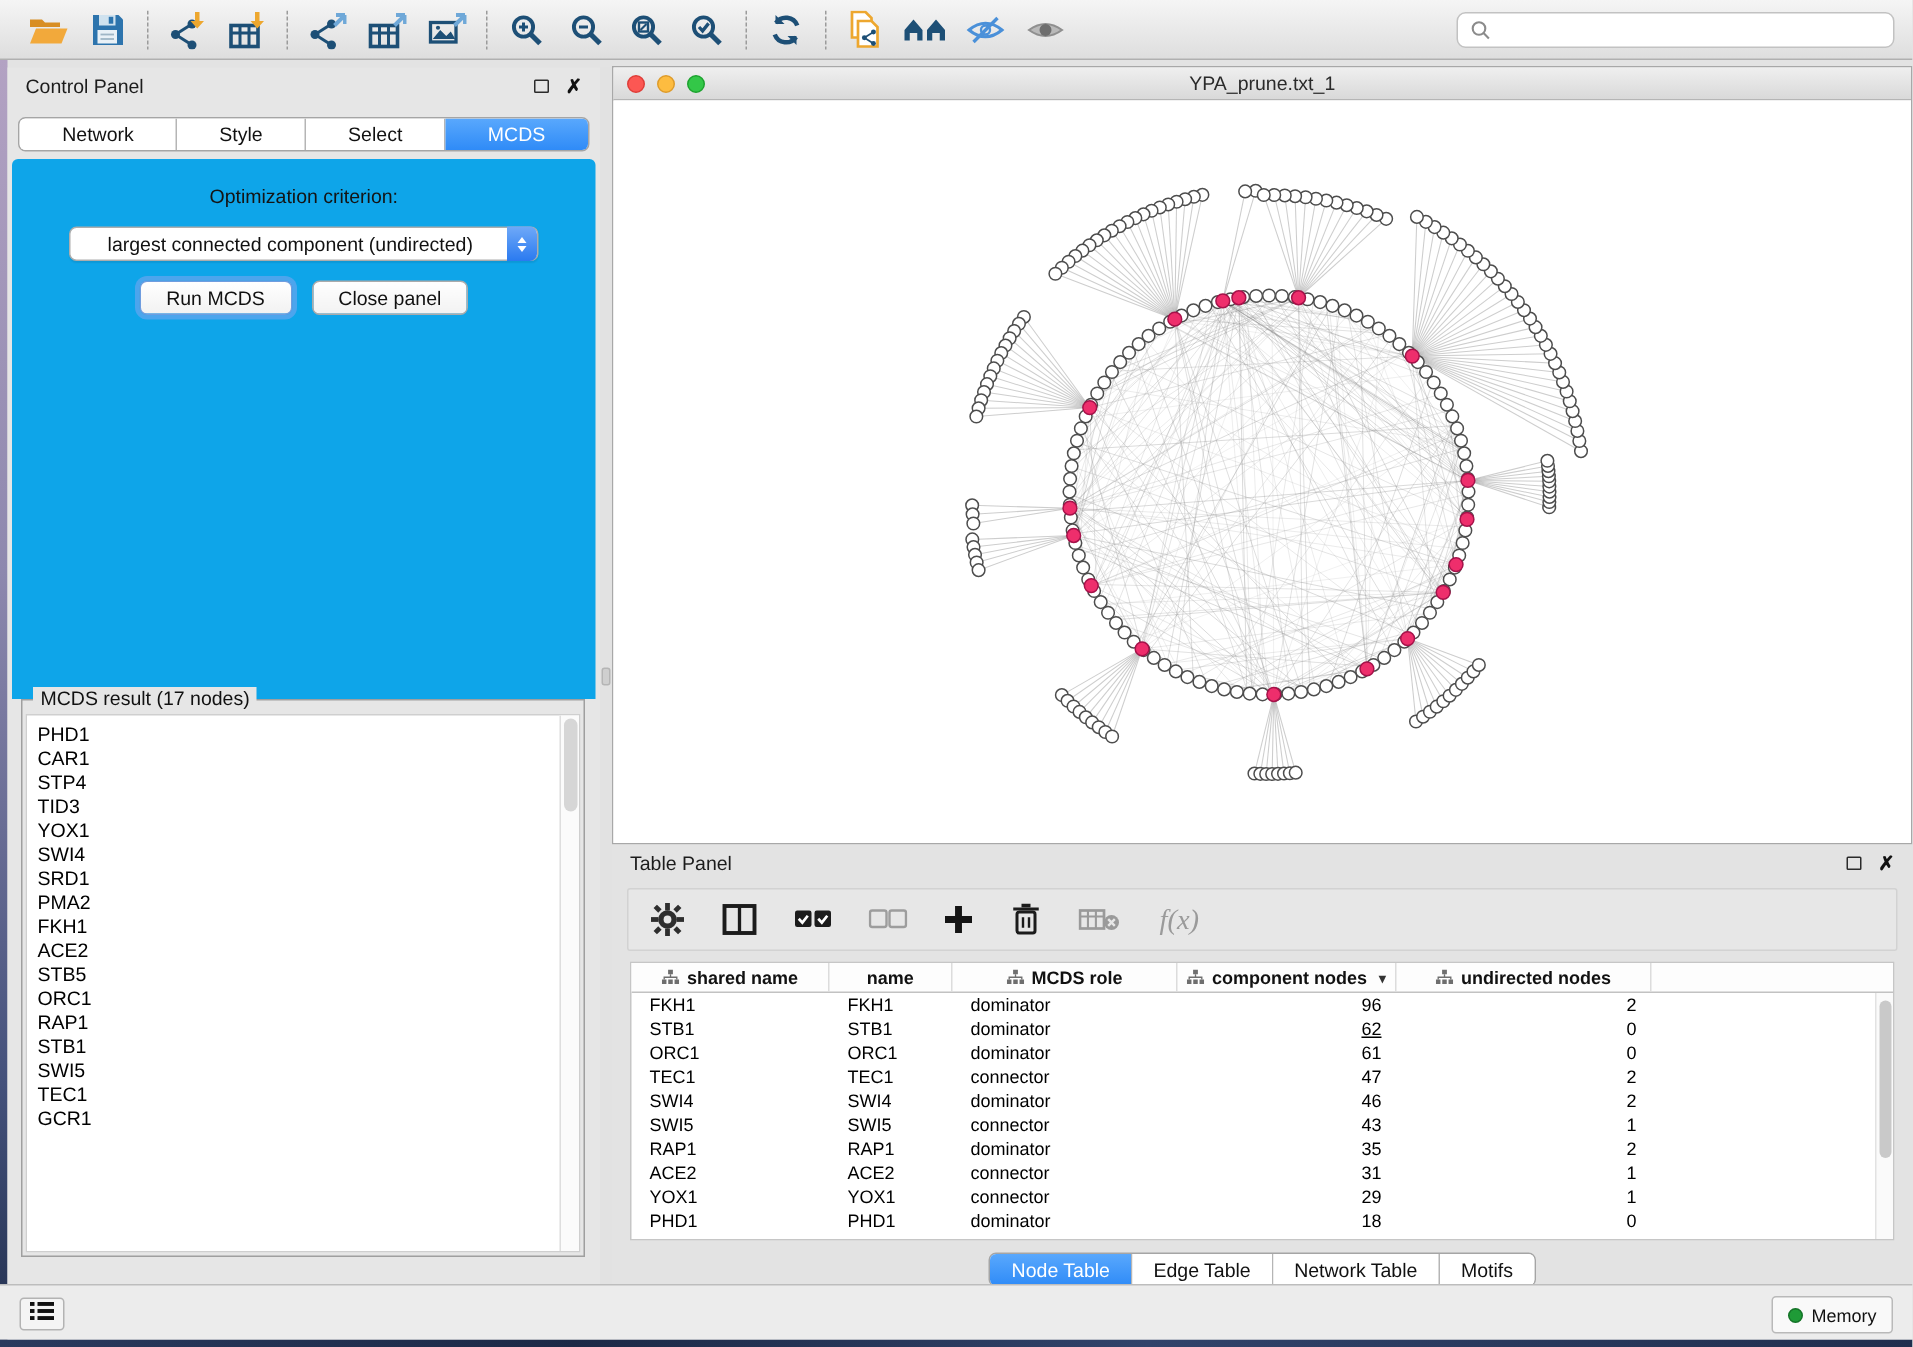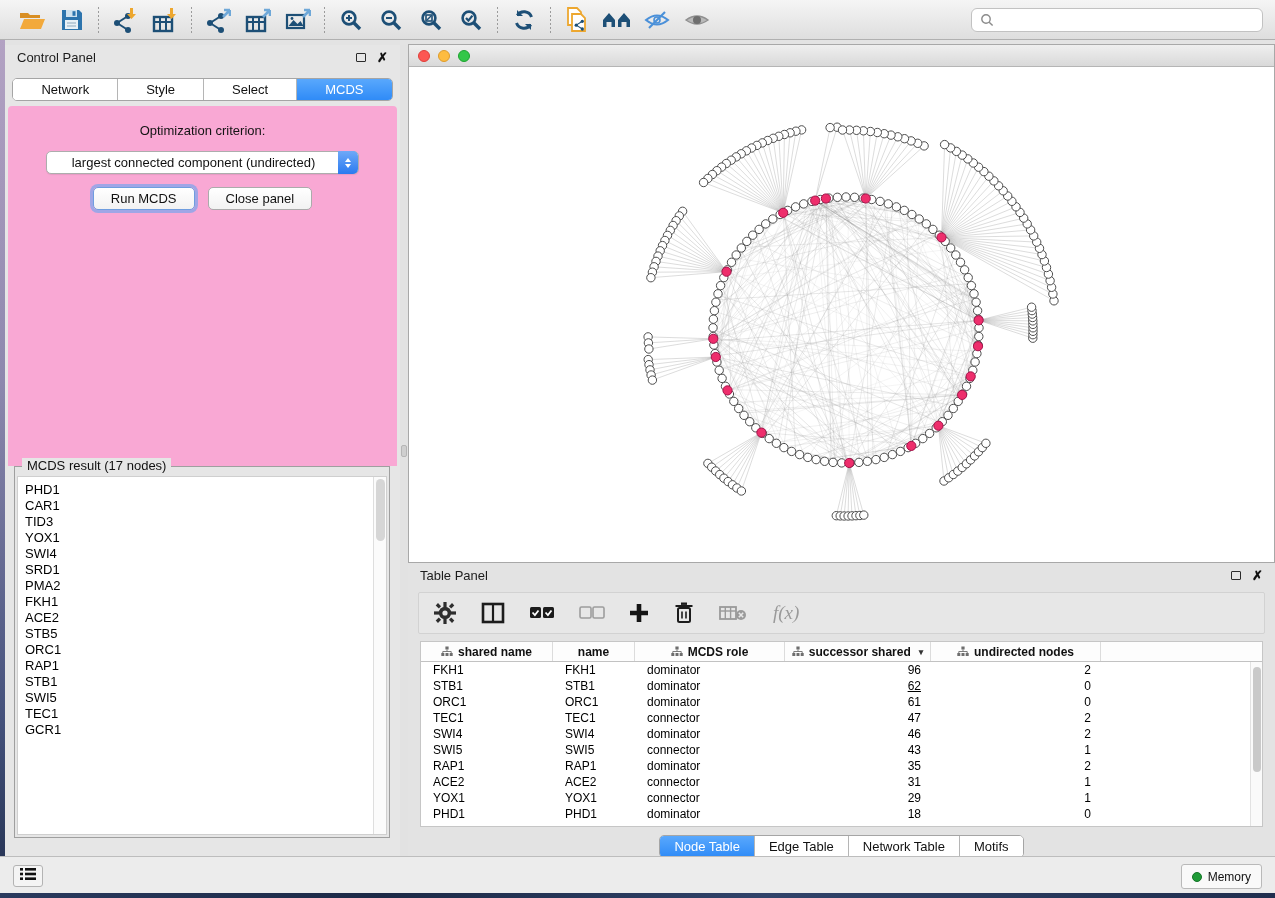--- a/index.html
+++ b/index.html
@@ -30,21 +30,21 @@
   .panel-header-icons { margin-left:auto; display:flex; align-items:center; gap:11px; }
   .float-icon { width:10px; height:9px; border:1.5px solid #2b2b2b; border-radius:1px; }
   .close-icon { font-size:13px; font-weight:bold; color:#111; line-height:1; }
 
   .seg-control { display:inline-flex; border:1px solid #a5a5a5; border-radius:5px; background:#fff; overflow:hidden; }
   .seg { padding:3px 28px; font-size:13px; color:#111; border-right:1px solid #b5b5b5; background:#fff; white-space:nowrap; }
   .seg:last-child { border-right:none; }
   .seg.active { background:linear-gradient(#59a8fd,#2f8bf7); color:#fff; }
   #cp-tabs-row { text-align:center; margin-top:9px; }
 
-  #cp-card { margin:5px 3px 0 3px; background:#f9a8d4; border-radius:4px 4px 0 0; height:360px; }
+  #cp-card { margin:5px 3px 0 3px; background:#0ea5e9; border-radius:4px 4px 0 0; height:360px; }
   #opt-label { text-align:center; padding-top:17px; font-size:13px; color:#141414; }
   #criterion-select { margin:13px auto 0 auto; width:313px; height:23px; background:#fff;
     border:1px solid #adadad; border-radius:5px; display:flex; align-items:center; position:relative;
     box-shadow:0 1px 1px rgba(0,0,0,.08); }
   #criterion-select .sel-text { flex:1; text-align:center; font-size:13px; color:#111; padding-right:18px; }
   .sel-stepper { position:absolute; right:0; top:-1px; width:20px; height:23px;
     background:linear-gradient(#6fa9f8,#2a7af0); border-radius:0 5px 5px 0; display:flex; flex-direction:column;
     align-items:center; justify-content:center; gap:2px; }
   .sel-stepper .up { width:0; height:0; border-left:3.5px solid transparent; border-right:3.5px solid transparent; border-bottom:4px solid #fff; }
   .sel-stepper .down { width:0; height:0; border-left:3.5px solid transparent; border-right:3.5px solid transparent; border-top:4px solid #fff; }
@@ -301,20 +301,21 @@
       <button class="mac-btn focus-ring">Run MCDS</button>
       <button class="mac-btn">Close panel</button>
     </div>
   </div>
   <div id="mcds-groupbox">
     <span id="mcds-legend">MCDS result (17 nodes)</span>
     <div id="mcds-list">
       <div id="mcds-items">
           <div class="mcds-item">PHD1</div>
           <div class="mcds-item">CAR1</div>
+          <div class="mcds-item">STP4</div>
           <div class="mcds-item">TID3</div>
           <div class="mcds-item">YOX1</div>
           <div class="mcds-item">SWI4</div>
           <div class="mcds-item">SRD1</div>
           <div class="mcds-item">PMA2</div>
           <div class="mcds-item">FKH1</div>
           <div class="mcds-item">ACE2</div>
           <div class="mcds-item">STB5</div>
           <div class="mcds-item">ORC1</div>
           <div class="mcds-item">RAP1</div>
@@ -336,20 +337,21 @@
 
 <div id="right-region">
 
   <div id="network-window">
     <div id="net-titlebar">
       <span class="traffic">
         <span class="light red"></span>
         <span class="light yellow"></span>
         <span class="light green"></span>
       </span>
+      <span id="net-title">YPA_prune.txt_1</span>
     </div>
     <div id="net-canvas"><svg width="865" height="496" viewBox="0 0 865 496" style="background:#ffffff">
           <line x1="502.3" y1="378.9" x2="308.7" y2="297.9" stroke="#8a8a8a" stroke-width="0.6" opacity="0.35"></line>
           <line x1="440.2" y1="396.0" x2="528.0" y2="360.0" stroke="#8a8a8a" stroke-width="0.6" opacity="0.33"></line>
           <line x1="470.4" y1="134.3" x2="483.3" y2="138.3" stroke="#8a8a8a" stroke-width="0.6" opacity="0.35"></line>
           <line x1="406.2" y1="133.6" x2="567.6" y2="237.9" stroke="#8a8a8a" stroke-width="0.6" opacity="0.15"></line>
           <line x1="485.6" y1="386.8" x2="429.7" y2="395.8" stroke="#8a8a8a" stroke-width="0.6" opacity="0.14"></line>
           <line x1="502.3" y1="378.9" x2="475.0" y2="135.5" stroke="#8a8a8a" stroke-width="0.6" opacity="0.33"></line>
           <line x1="517.6" y1="157.2" x2="568.1" y2="240.4" stroke="#8a8a8a" stroke-width="0.6" opacity="0.29"></line>
           <line x1="491.8" y1="384.2" x2="505.3" y2="377.1" stroke="#8a8a8a" stroke-width="0.6" opacity="0.29"></line>
@@ -1099,21 +1101,21 @@
           <div class="nt-hcell" style="width: 146px;">
             <span style="display:flex">
               <svg width="12" height="11" viewBox="0 0 12 11">
                 <rect x="4.4" y="0.5" width="3.2" height="3" fill="#6e6e6e"></rect>
                 <rect x="0.3" y="7" width="3" height="3" fill="#6e6e6e"></rect>
                 <rect x="4.5" y="7" width="3" height="3" fill="#6e6e6e"></rect>
                 <rect x="8.7" y="7" width="3" height="3" fill="#6e6e6e"></rect>
                 <path d="M6 3.5 v2 M1.8 7 v-1.5 h8.4 v1.5" fill="none" stroke="#6e6e6e" stroke-width="0.9"></path>
               </svg>
             </span>
-            <span>successor shared</span>
+            <span>component nodes</span>
             <span class="sort-chevron">▾</span>
           </div>
           <div class="nt-hcell" style="width: 170px;">
             <span style="display:flex">
               <svg width="12" height="11" viewBox="0 0 12 11">
                 <rect x="4.4" y="0.5" width="3.2" height="3" fill="#6e6e6e"></rect>
                 <rect x="0.3" y="7" width="3" height="3" fill="#6e6e6e"></rect>
                 <rect x="4.5" y="7" width="3" height="3" fill="#6e6e6e"></rect>
                 <rect x="8.7" y="7" width="3" height="3" fill="#6e6e6e"></rect>
                 <path d="M6 3.5 v2 M1.8 7 v-1.5 h8.4 v1.5" fill="none" stroke="#6e6e6e" stroke-width="0.9"></path>

